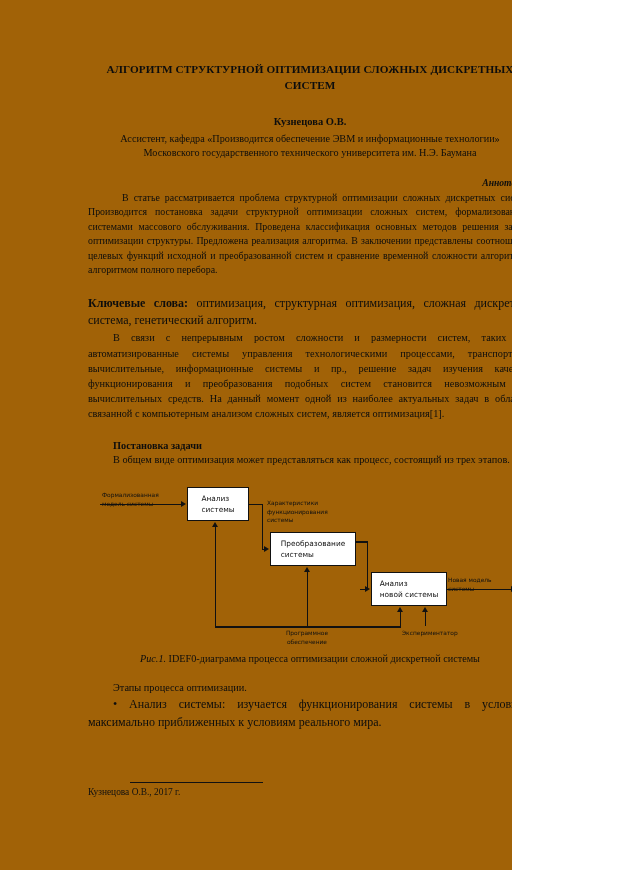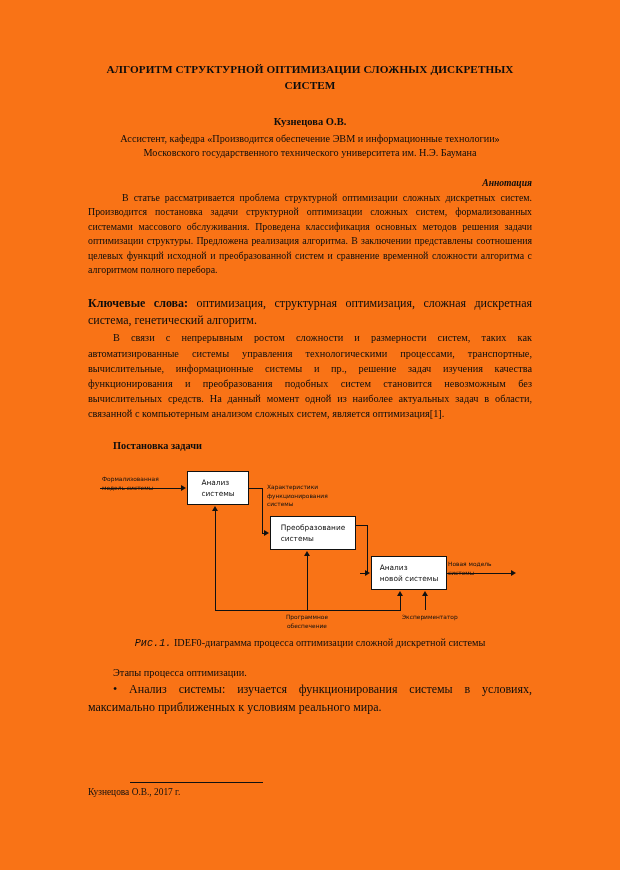--- a/index.html
+++ b/index.html
@@ -2,23 +2,23 @@
 <html lang="ru"><head>
 <meta charset="utf-8">
 <style>
   html, body {
     margin: 0;
     padding: 0;
     background: #ffffff;
   }
   #page {
     position: relative;
-    width: 620px;
+    width: 512px;
     height: 870px;
-    background: #f97316;
+    background: #a16207;
     font-family: "Liberation Serif", serif;
     color: #0d0d0d;
     overflow: hidden;
   }
   .content {
     position: absolute;
     left: 88px;
     top: 0;
     width: 444px;
   }
@@ -96,21 +96,21 @@
     position: relative;
     margin: 14px 0 0 0;
     width: 444px;
     height: 168px;
   }
   .fig-caption {
     margin: 4px 0 0 0;
     font-size: 10.2px;
     text-align: center;
   }
-  .fig-caption i { font-style: italic; font-family: Liberation Mono, monospace; }
+  .fig-caption i { font-style: italic; }
 
   
   .dbox {
     position: absolute;
     border: 1.3px solid #111;
     background: #fff;
     box-sizing: border-box;
     display: flex;
     align-items: center;
     justify-content: center;
@@ -193,20 +193,21 @@
 
     <div class="abstract-head">Аннотация</div>
     <p class="abstract-body">В статье рассматривается проблема структурной оптимизации сложных дискретных систем. Производится постановка задачи структурной оптимизации сложных систем, формализованных системами массового обслуживания. Проведена классификация основных методов решения задачи оптимизации структуры. Предложена реализация алгоритма. В заключении представлены соотношения целевых функций исходной и преобразованной систем и сравнение временной сложности алгоритма с алгоритмом полного перебора.</p>
 
     <p class="kw"><b>Ключевые слова:</b><span> оптимизация, структурная оптимизация, сложная дискретная система, генетический алгоритм.</span></p>
 
 
     <p class="body-par">В связи с непрерывным ростом сложности и размерности систем, таких как автоматизированные системы управления технологическими процессами, транспортные, вычислительные, информационные системы и пр., решение задач изучения качества функционирования и преобразования подобных систем становится невозможным без вычислительных средств. На данный момент одной из наиболее актуальных задач в области, связанной с компьютерным анализом сложных систем, является оптимизация[1].</p>
 
     <div class="sec-head">Постановка задачи</div>
+    <p class="body-par">В общем виде оптимизация может представляться как процесс, состоящий из трех этапов.</p>
 
     <div class="figure">
 
       <div class="dbox" style="left:99px; top:6px; width:62px; height:34px;">
         <span style="white-space:pre-line">Анализ
 системы</span>
       </div>
 
       <div class="dbox" style="left:182px; top:51px; width:86px; height:34px;">
         <span style="white-space:pre-line">Преобразование

